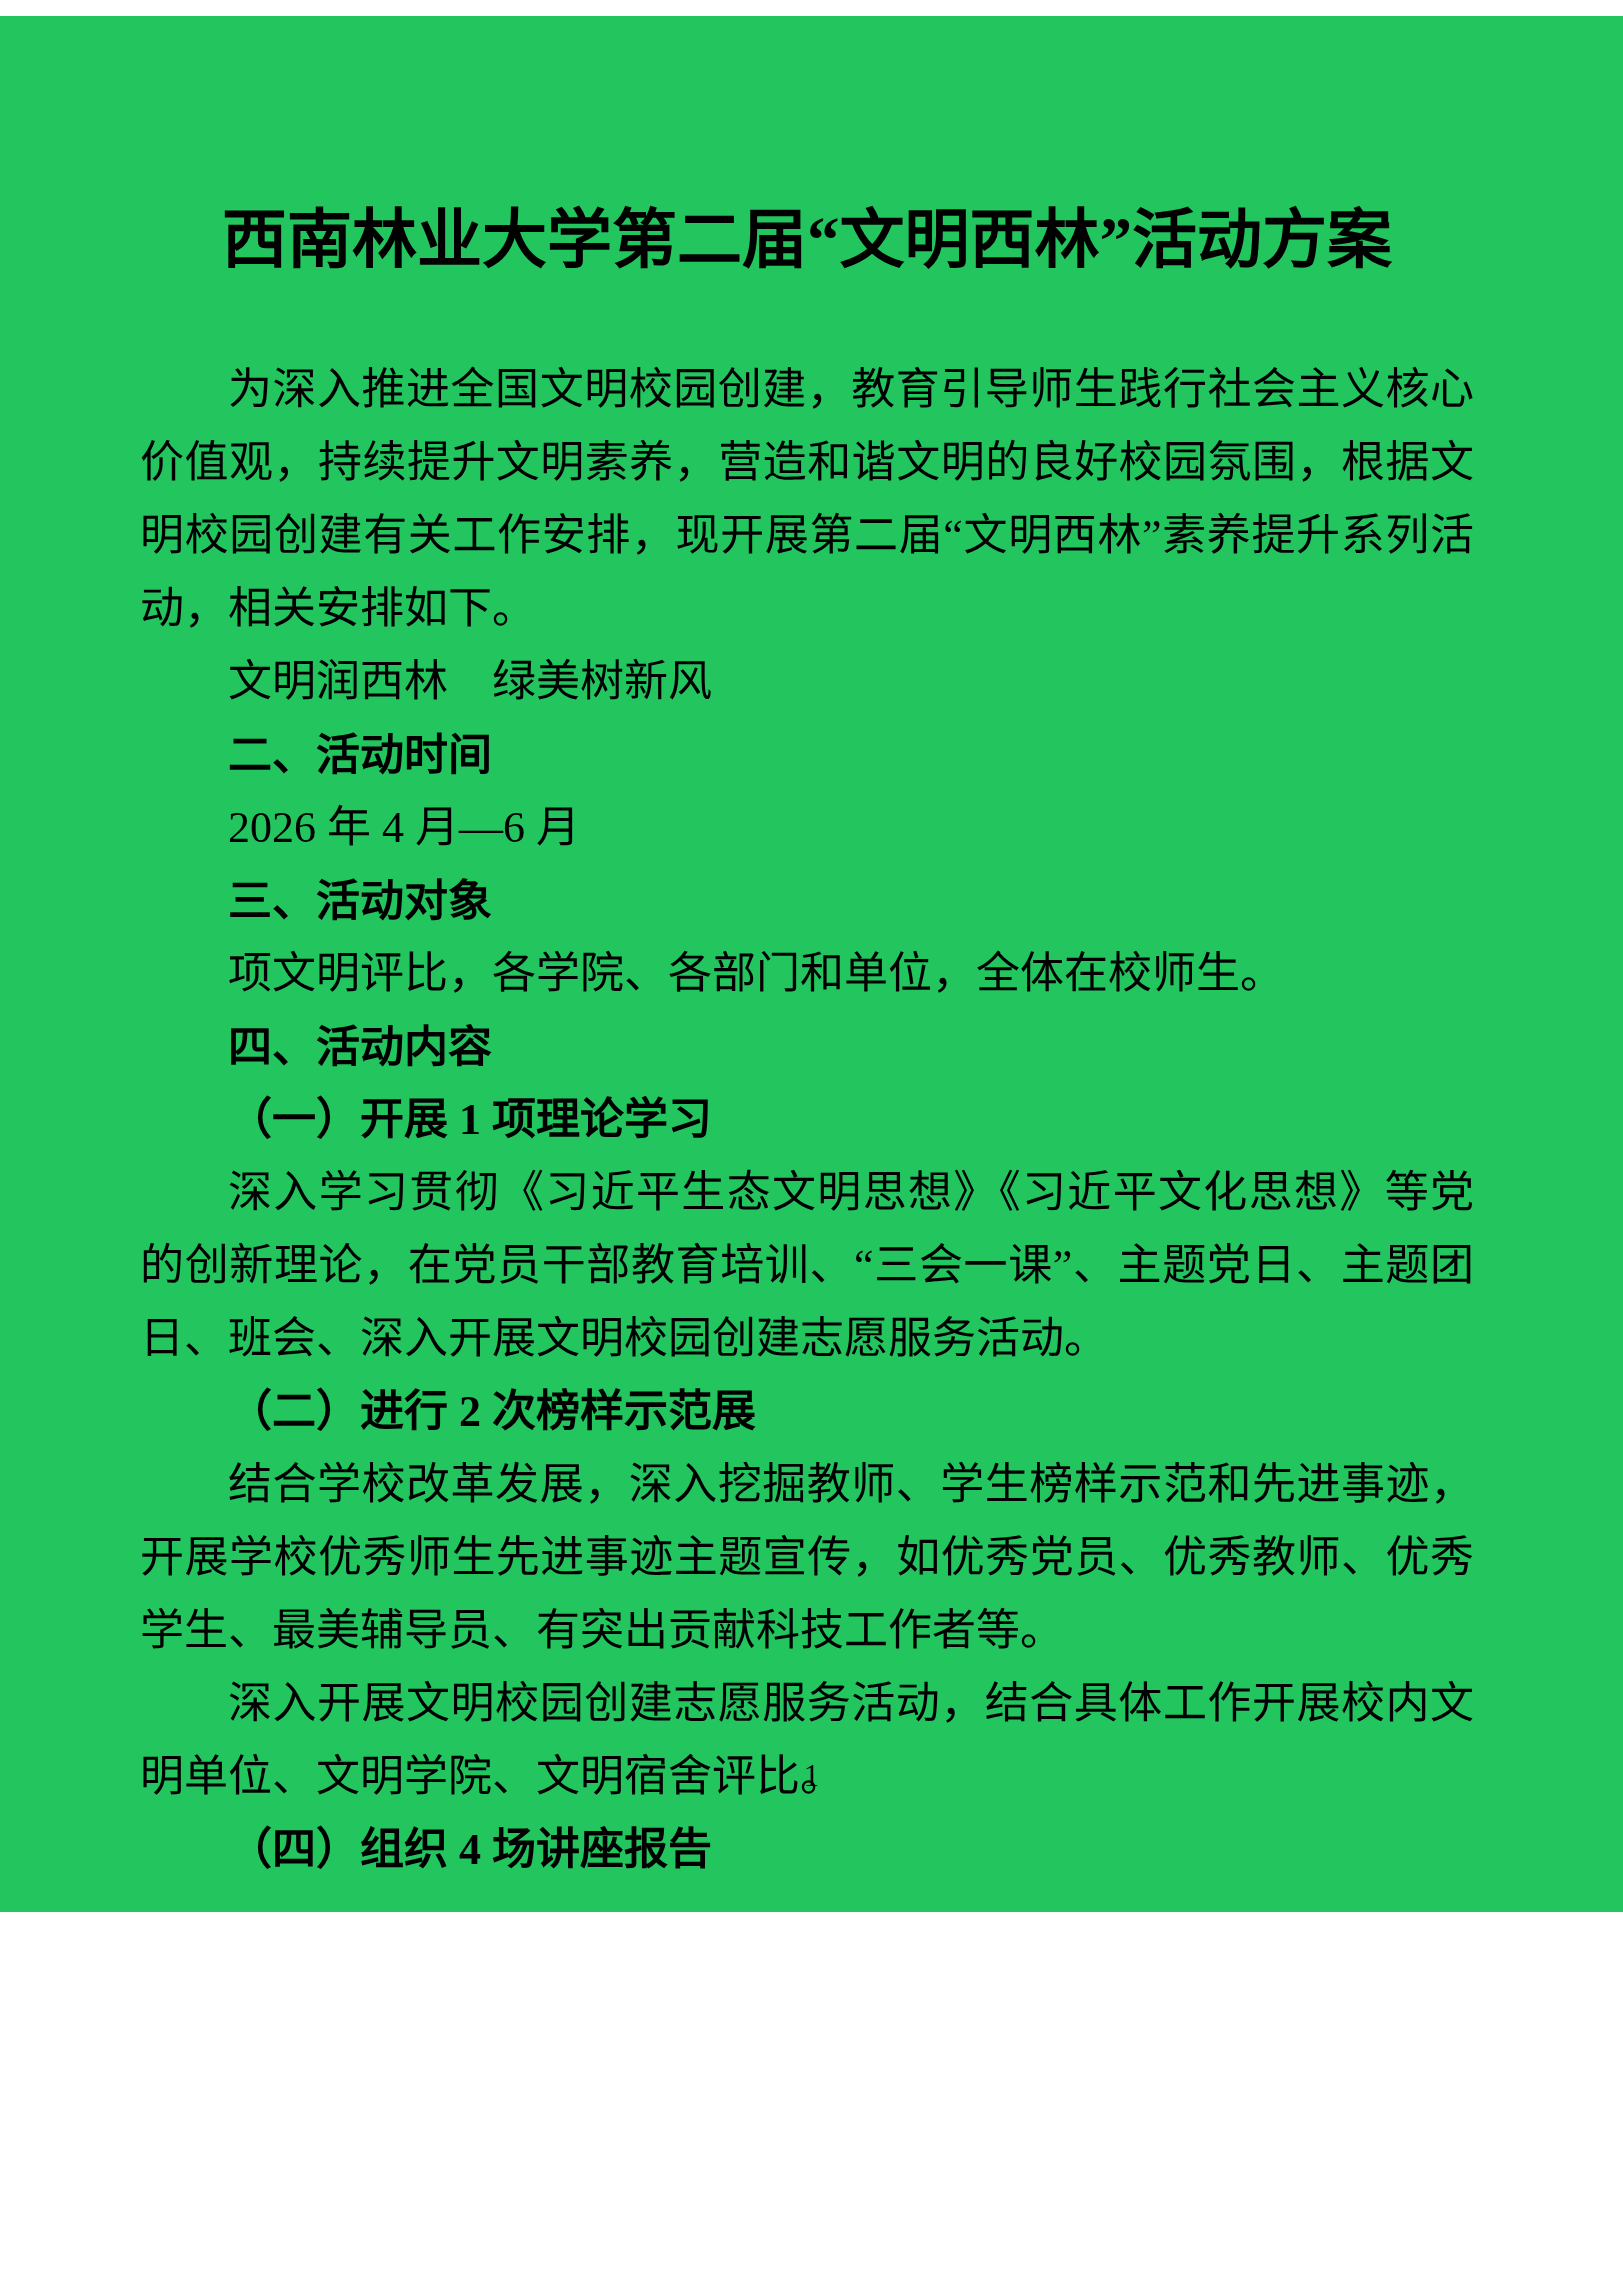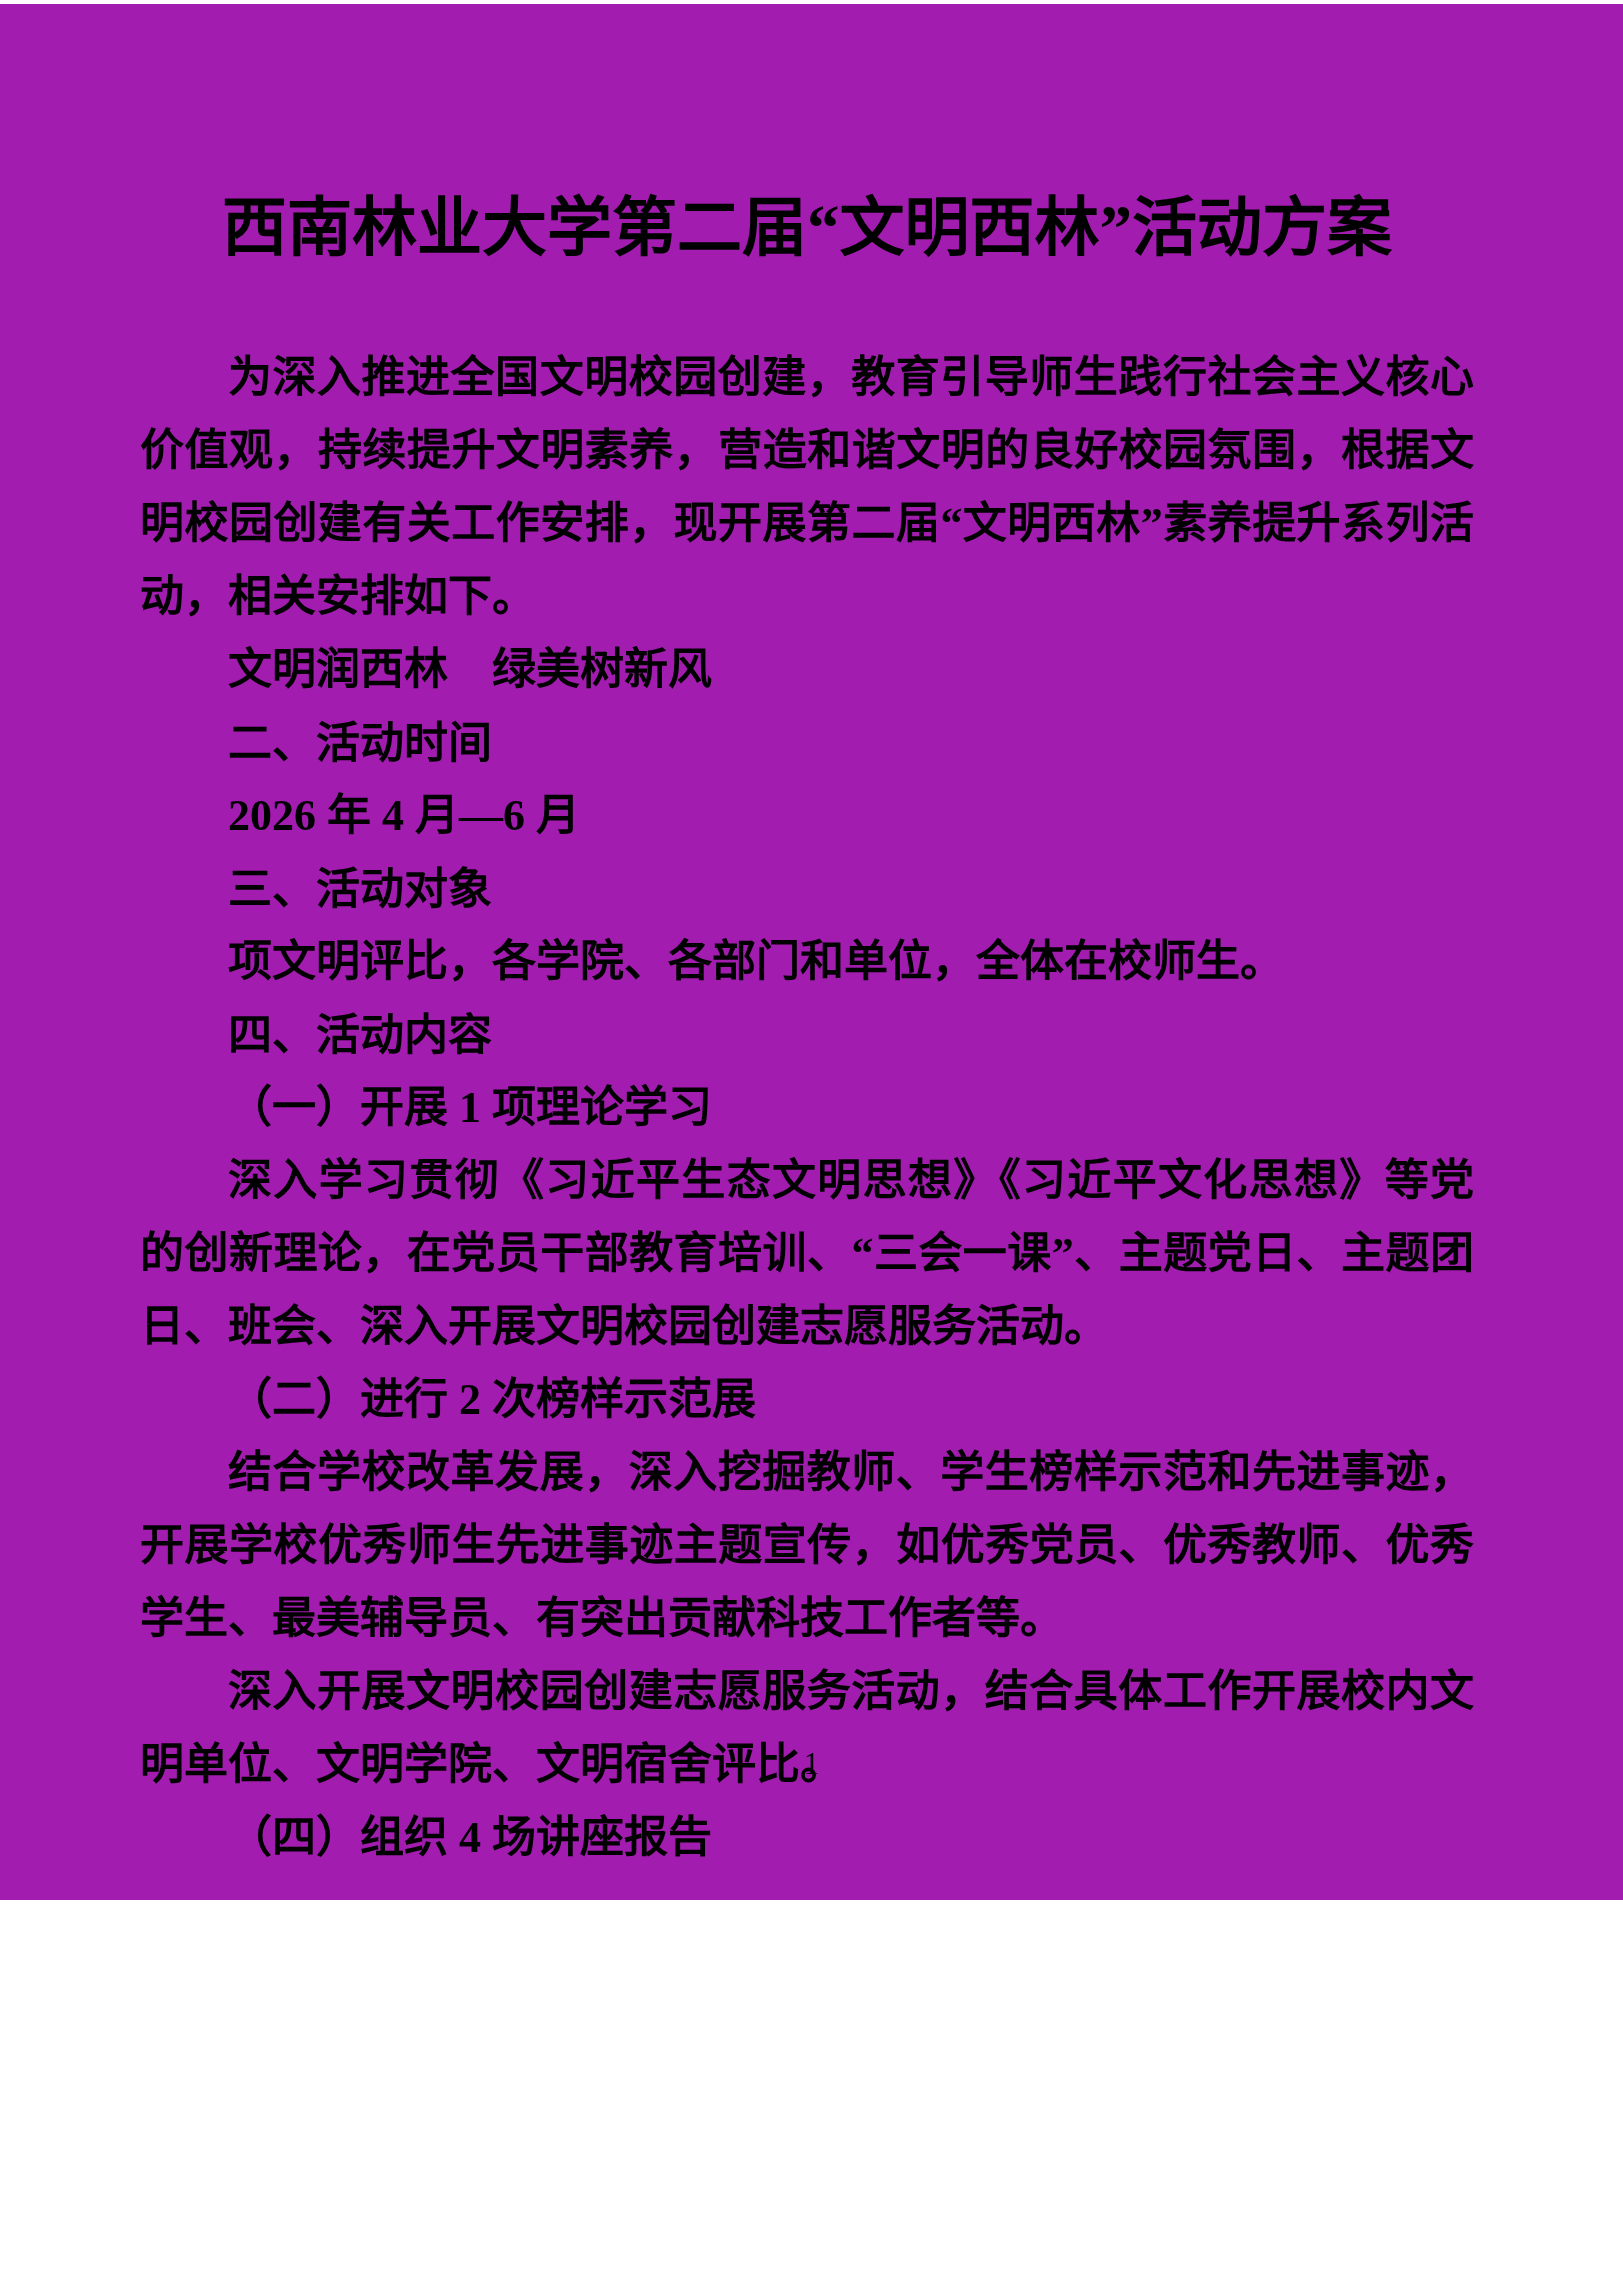--- a/index.html
+++ b/index.html
@@ -4,22 +4,22 @@
 <style>
   html, body {
     margin: 0;
     padding: 0;
     background: #ffffff;
   }
   .page {
     position: relative;
     width: 1623px;
     height: 1896px;
-    margin: 4px auto;
-    background: #a21caf;
+    margin: 16px auto;
+    background: #22c55e;
     color: #000000;
     box-sizing: border-box;
     padding: 177px 149px 0 140px;
     font-family: "Liberation Serif", serif;
     overflow: hidden;
   }
   .doc-title {
     margin: 0 0 65px 0;
     font-size: 65px;
     font-weight: 700;
@@ -30,21 +30,21 @@
   }
   .para,
   .sec-heading,
   .sub-heading {
     margin: 0;
     font-size: 44px;
     line-height: 73px;
     text-indent: 2em;
     text-align: justify;
     word-break: break-all;
-    font-weight: 700;
+    font-weight: 400;
   }
   .sec-heading {
     font-family: "Liberation Sans", sans-serif;
     font-weight: 700;
     text-align: left;
   }
   .sub-heading {
     font-family: "Liberation Serif", serif;
     font-weight: 700;
     text-align: left;

